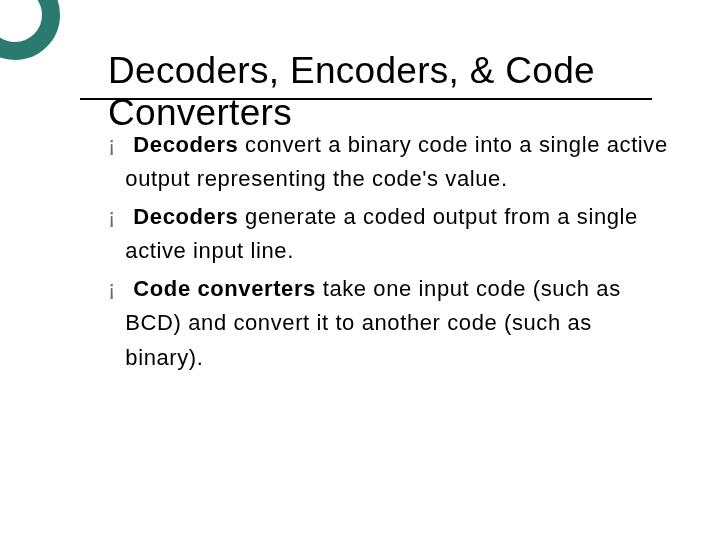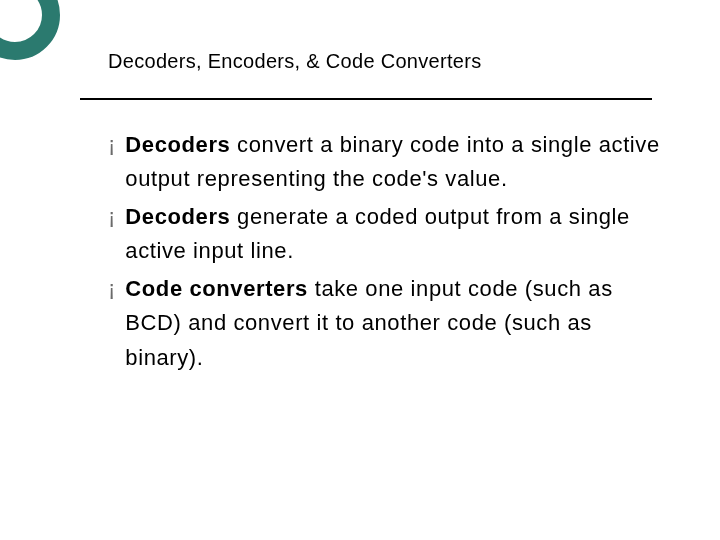--- a/index.html
+++ b/index.html
@@ -18,21 +18,21 @@
     width: 90px;
     height: 90px;
     border-radius: 50%;
     border: 18px solid #2b7a6f;
     background: #ffffff;
   }
   .title {
     position: absolute;
     top: 50px;
     left: 108px;
-    font-size: 20px;
+    font-size: 37px;
     font-family: Arial, Helvetica, sans-serif;
     color: #000000;
     letter-spacing: 0.3px;
   }
   .divider {
     position: absolute;
     top: 98px;
     left: 80px;
     width: 572px;
     height: 2px;
@@ -56,21 +56,21 @@
     line-height: 1.55;
     font-family: Arial, sans-serif;
     flex-shrink: 0;
   }
   .bullet-text {
     font-size: 22px;
     color: #000000;
     line-height: 1.55;
     letter-spacing: 0.6px;
   }
-  .bold { font-weight: bold; }
+  .bold { font-weight: bold; margin-left: 8px; }
 </style>
 </head>
 <body>
 
 <div class="circle-decoration"></div>
 
 <div class="title">Decoders, Encoders, &amp; Code Converters</div>
 
 <div class="divider"></div>
 

